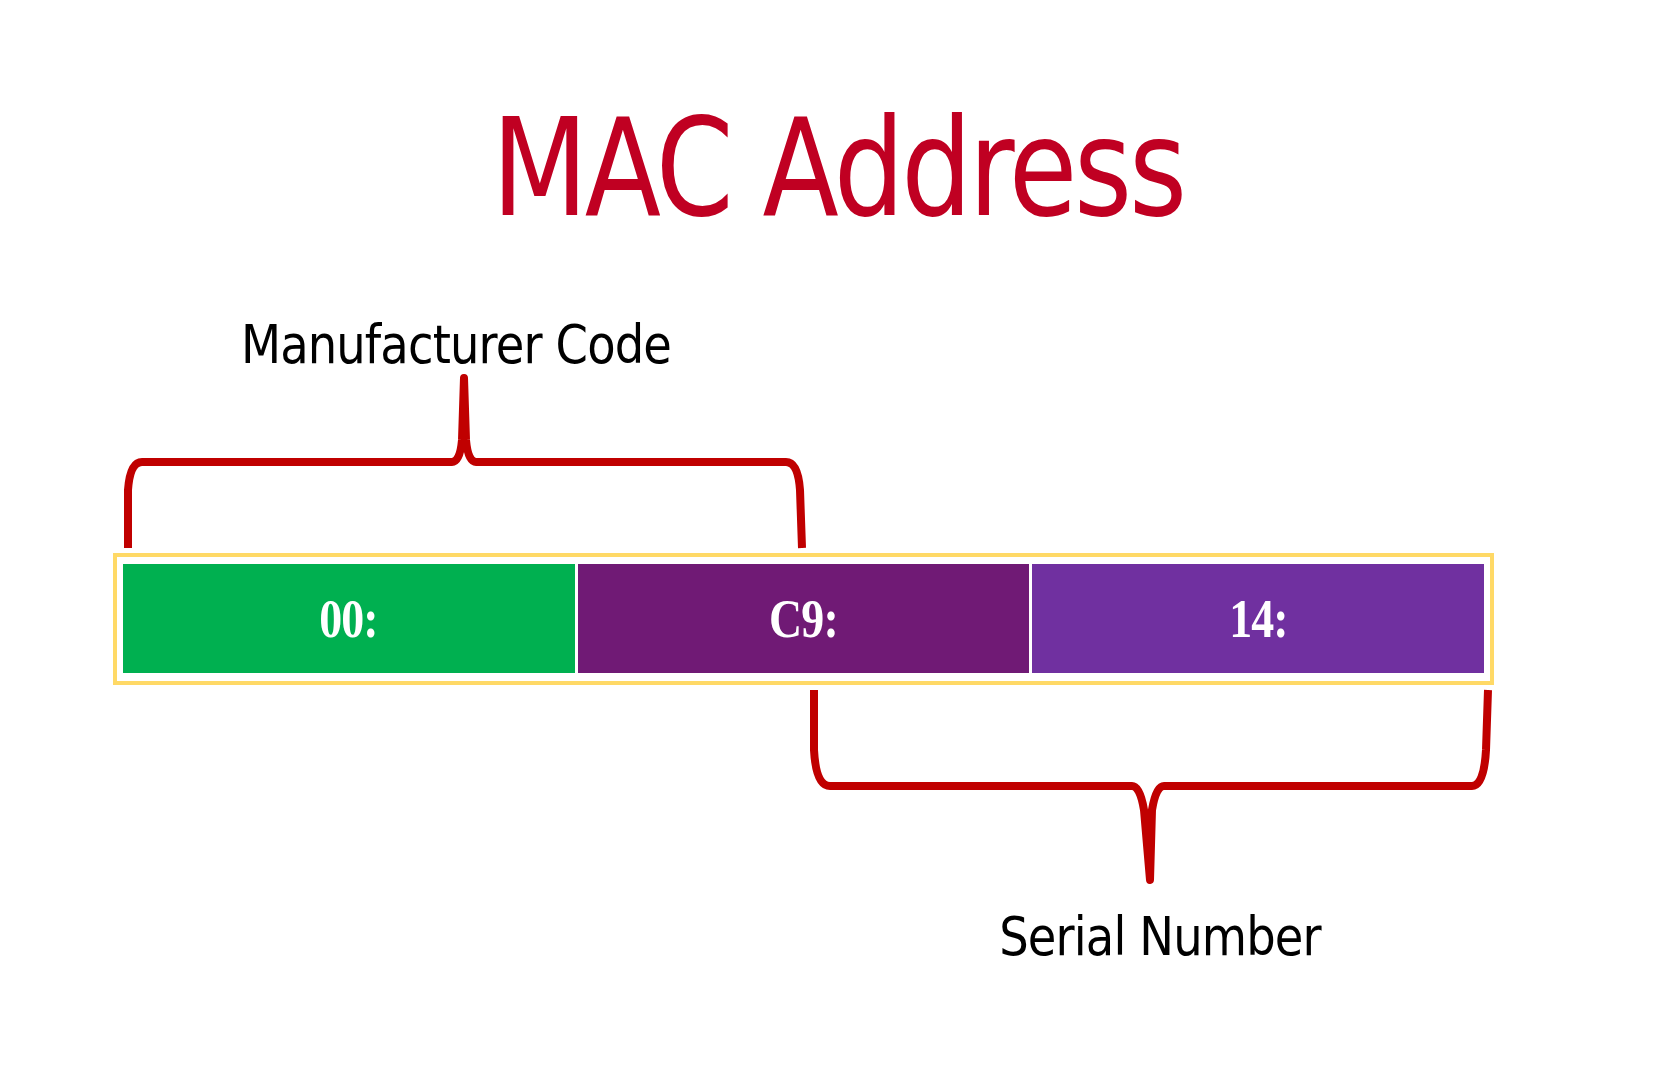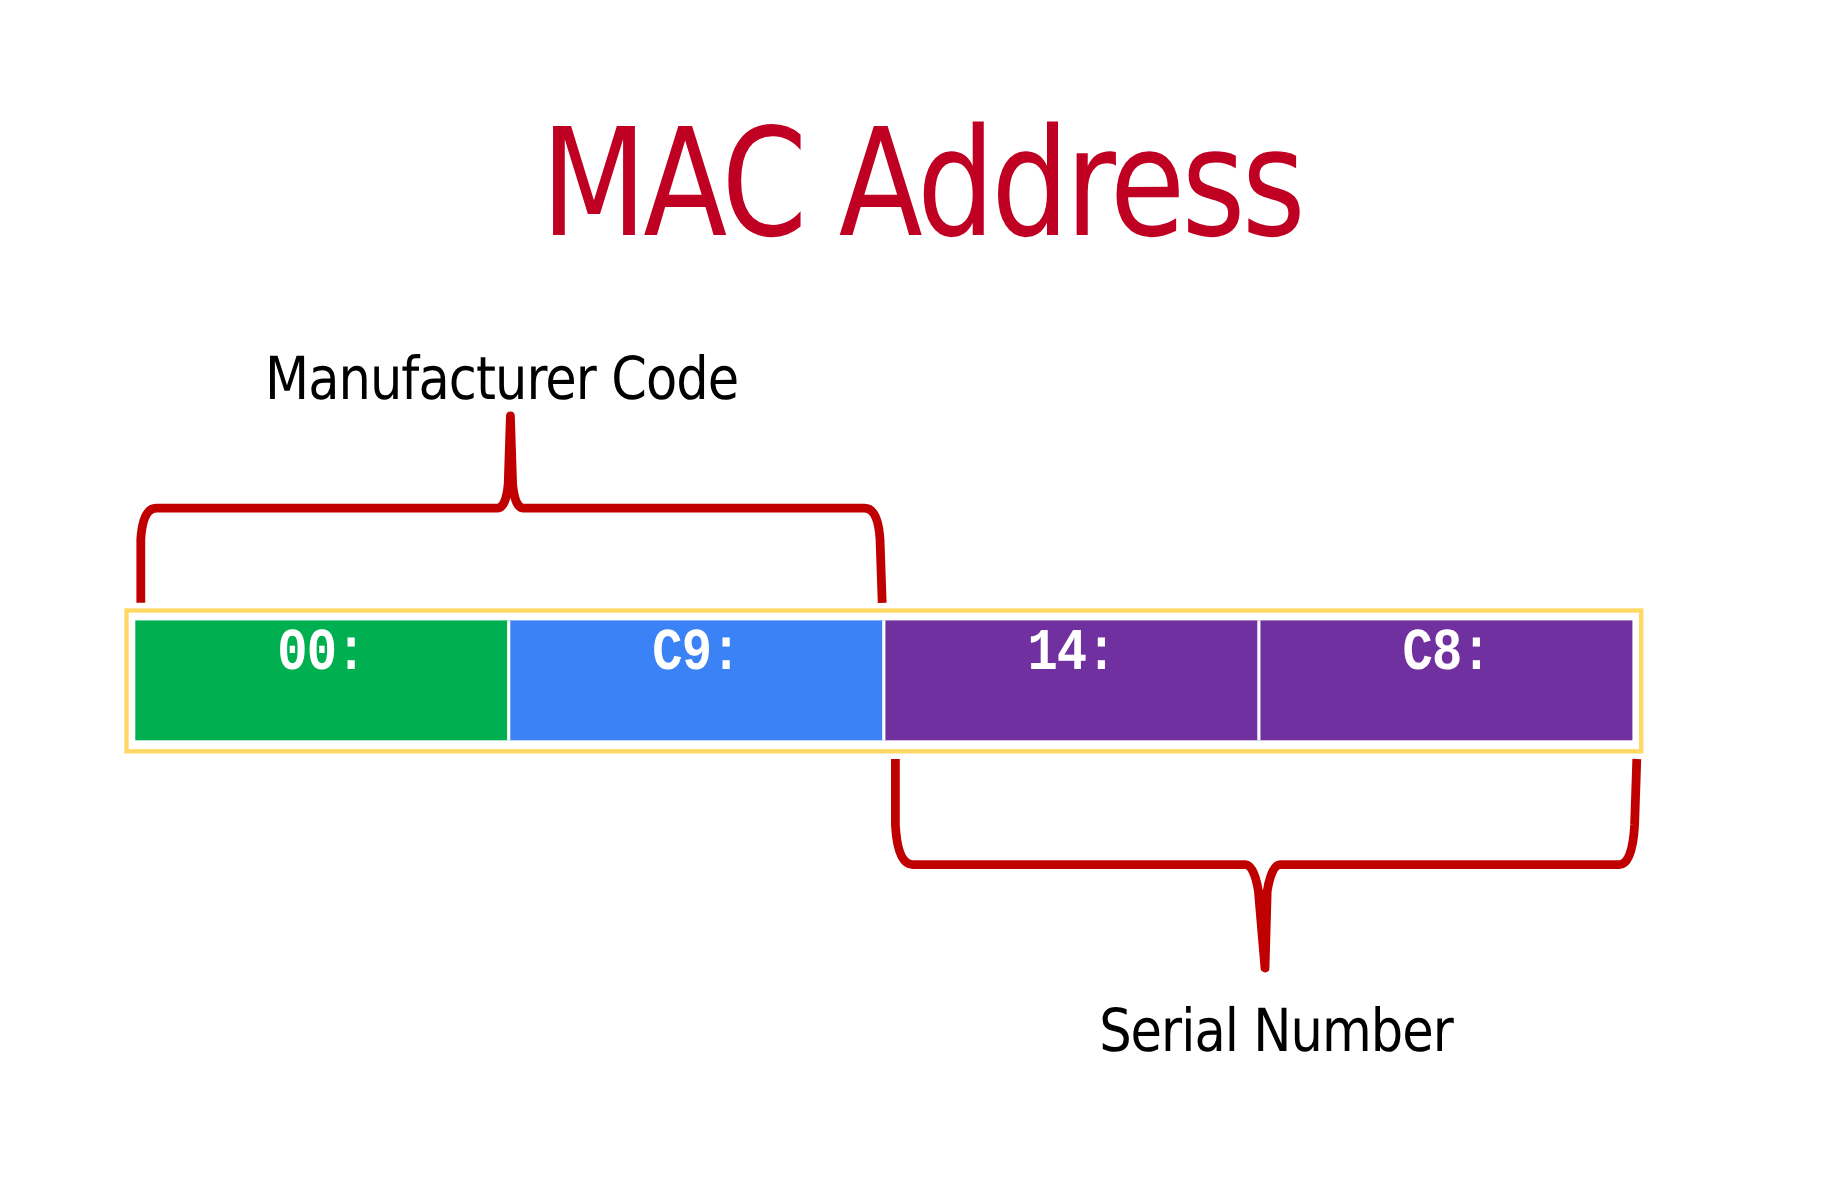--- a/index.html
+++ b/index.html
@@ -8,23 +8,23 @@
   .title { position: absolute; left: 0; width: 1658px; top: 100px; text-align: center;
            font-size: 136px; color: #c00022; letter-spacing: -4px; line-height: 1;
            font-family: "DejaVu Sans", sans-serif; transform: scaleX(0.82); transform-origin: 878px 0; }
   .label { position: absolute; font-size: 54px; color: #000; line-height: 1; letter-spacing: -1px;
            font-family: "DejaVu Sans", sans-serif; transform: scaleX(0.86); transform-origin: center; white-space: nowrap; }
   .mfr-label { left: 196px; width: 520px; top: 318px; text-align: center; }
   .serial-label { left: 960px; width: 400px; top: 910px; text-align: center; }
   .frame { position: absolute; left: 113px; top: 553px; width: 1381px; height: 132px;
            border: 4px solid #ffd966; box-sizing: border-box; }
   .cells { position: absolute; left: 123px; top: 564px; height: 109px; width: 1361px; display: flex; }
-  .cell { flex: 1; height: 100%; display: flex; justify-content: center;
+  .cell { flex: 1; height: 100%; display: flex; align-items: center; justify-content: center;
           color: #fff; font-weight: bold; font-size: 54px; letter-spacing: -1px;
-          font-family: Liberation Mono, monospace; border-right: 3px solid #ffffff; box-sizing: border-box; }
+          font-family: Liberation Serif, serif; border-right: 3px solid #ffffff; box-sizing: border-box; }
   .cell:last-child { border-right: none; }
   .cell span { display: inline-block; transform: scaleX(0.85); }
   svg.braces { position: absolute; left: 0; top: 0; }
 </style>
 </head>
 <body>
 
 <div class="title">MAC Address</div>
 
 <div class="label mfr-label">Manufacturer Code</div>
@@ -33,24 +33,21 @@
   <path d="M128 548 L128 490 Q130 462 142 462 L452 462 Q460 462 462 440 L464 378 L466 440 Q468 462 476 462 L786 462 Q798 462 800 490 L802 548" fill="none" stroke="#c00000" stroke-width="8" stroke-linejoin="round"></path>
   <path d="M814 690 L814 750 Q816 786 830 786 L1132 786 Q1140 786 1144 810 L1150 880 L1152 810 Q1156 786 1164 786 L1472 786 Q1484 786 1486 750 L1488 690" fill="none" stroke="#c00000" stroke-width="8" stroke-linejoin="round"></path>
 </svg>
 
 <div class="frame"></div>
 
 <div class="cells">
   <div class="cell" style="background:#00b050">
       <span>00:</span>
     </div>
-  <div class="cell" style="background:#3b82f6">
+  <div class="cell" style="background:#701a75">
       <span>C9:</span>
     </div>
   <div class="cell" style="background:#7030a0">
       <span>14:</span>
-    </div>
-  <div class="cell" style="background:#7030a0">
-      <span>C8:</span>
     </div>
 </div>
 
 <div class="label serial-label">Serial Number</div>
 
 </body></html>

